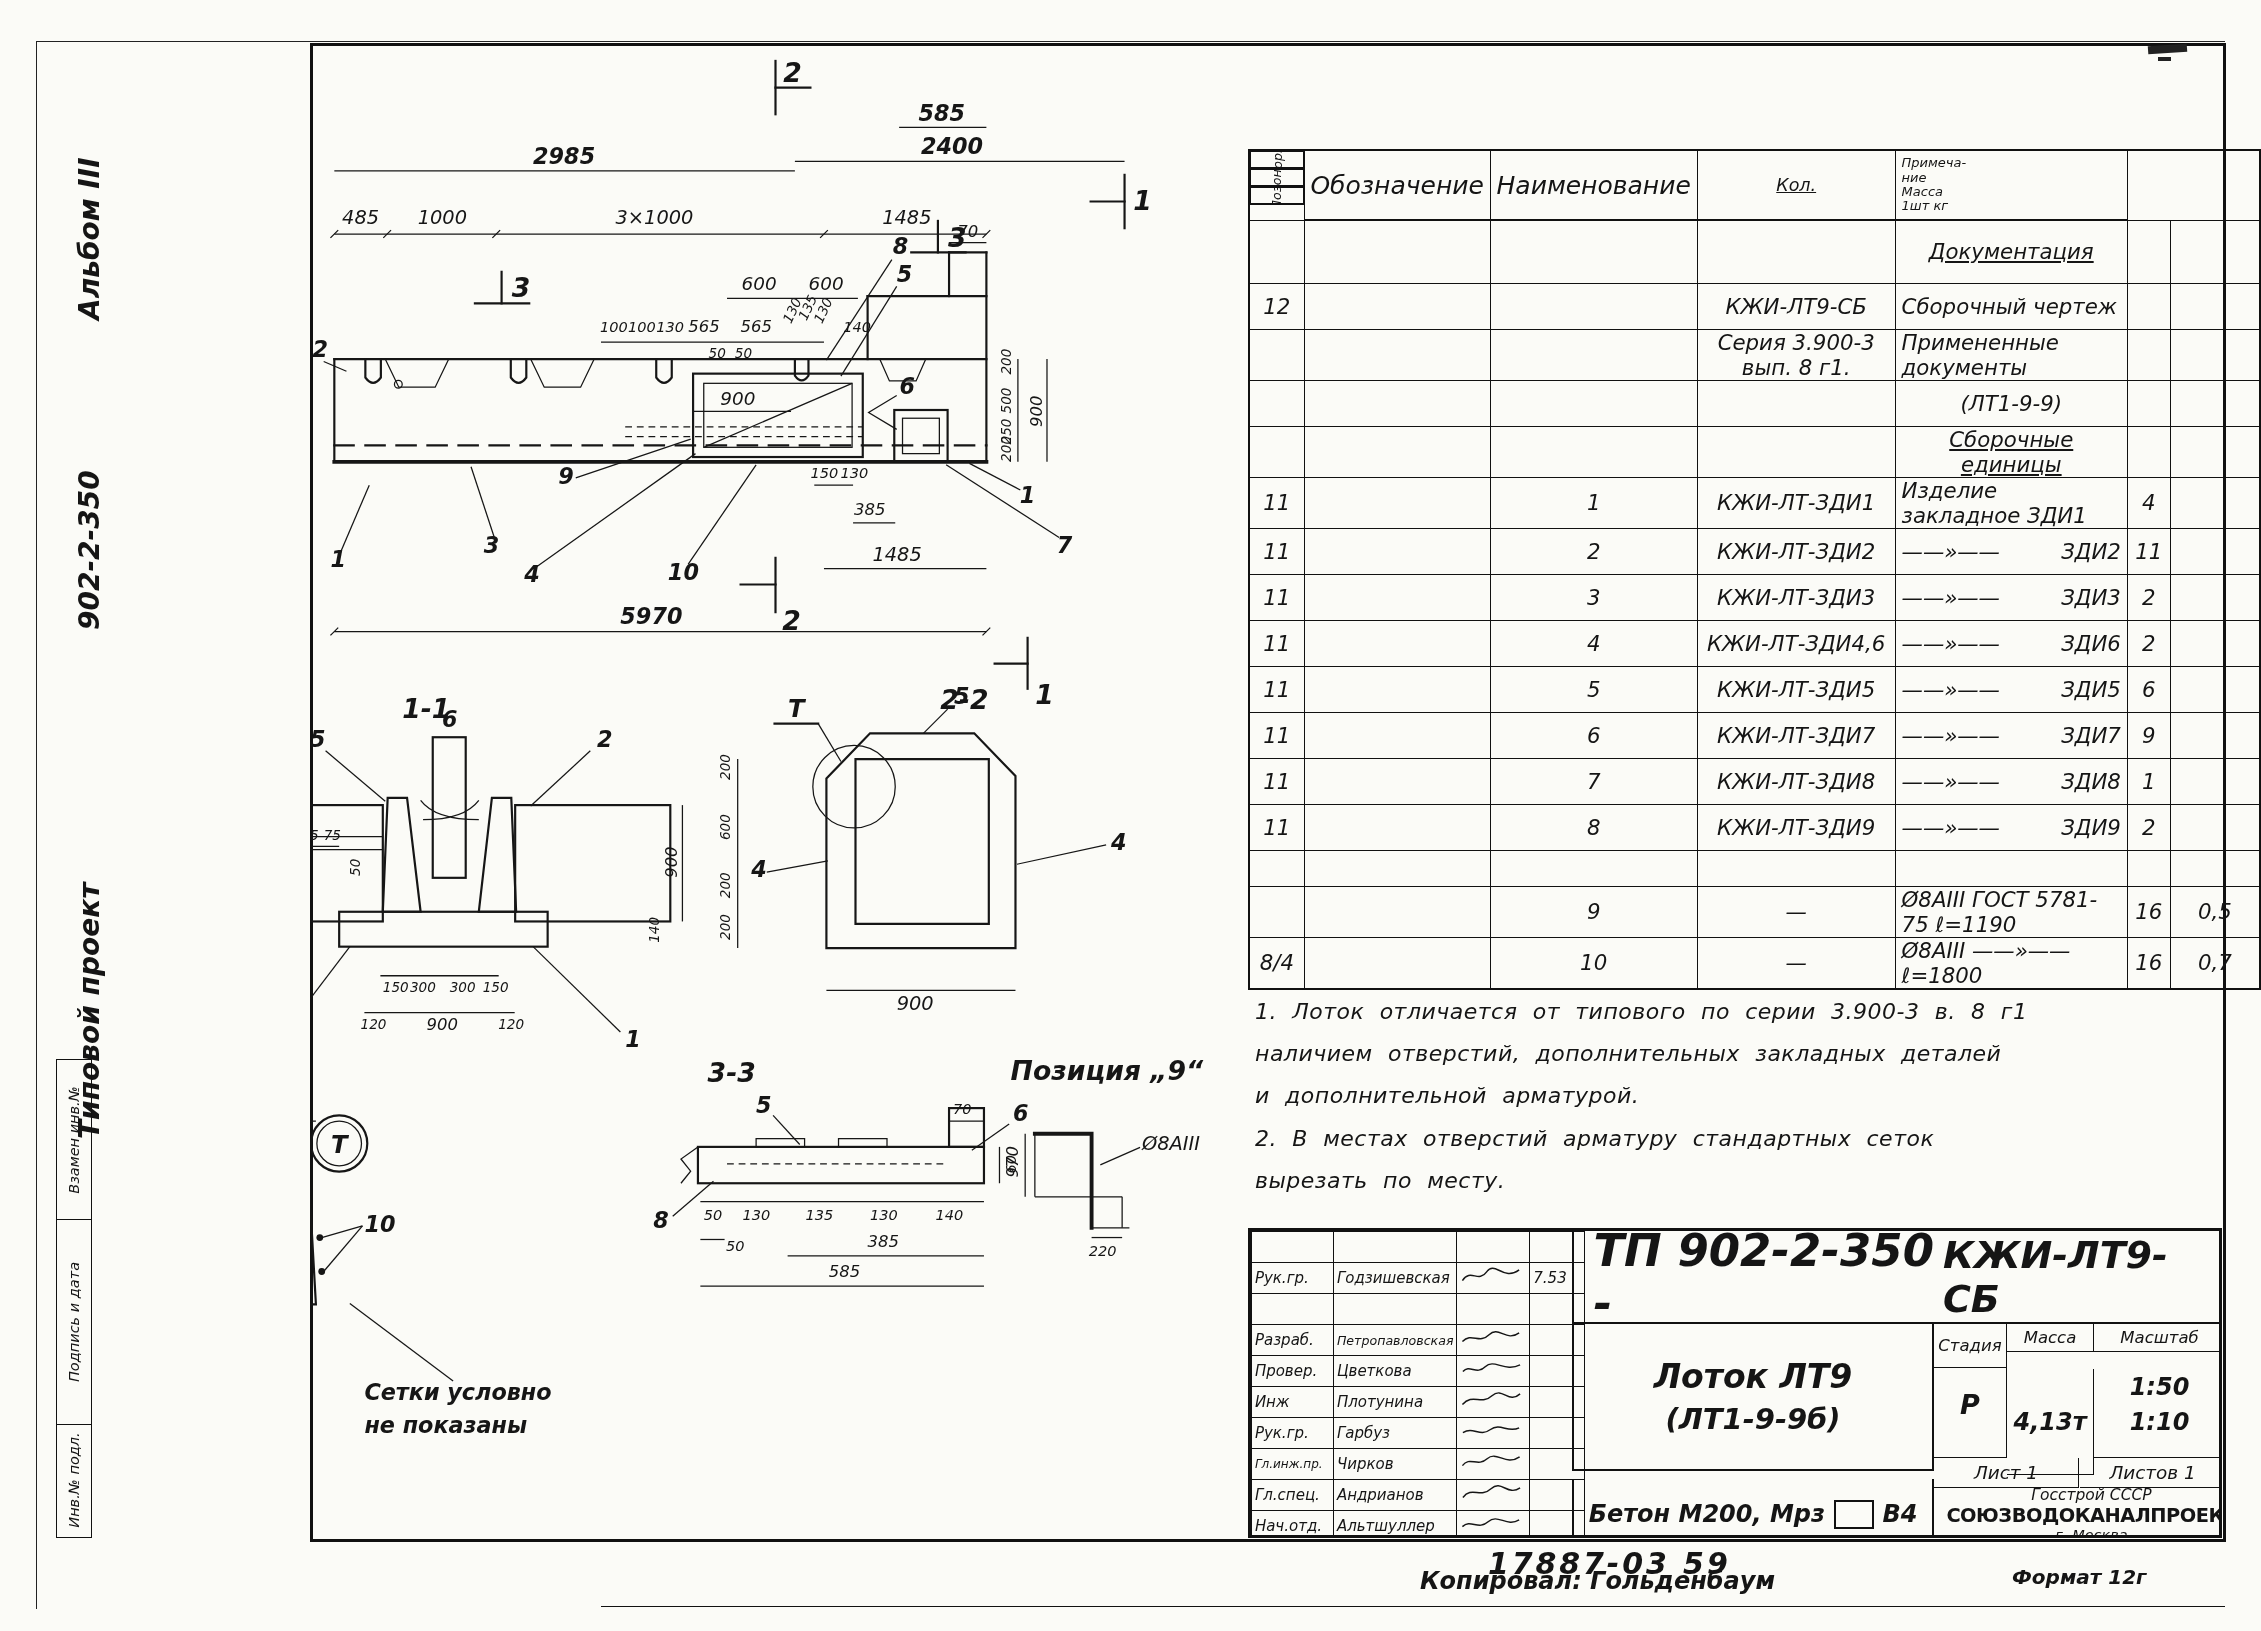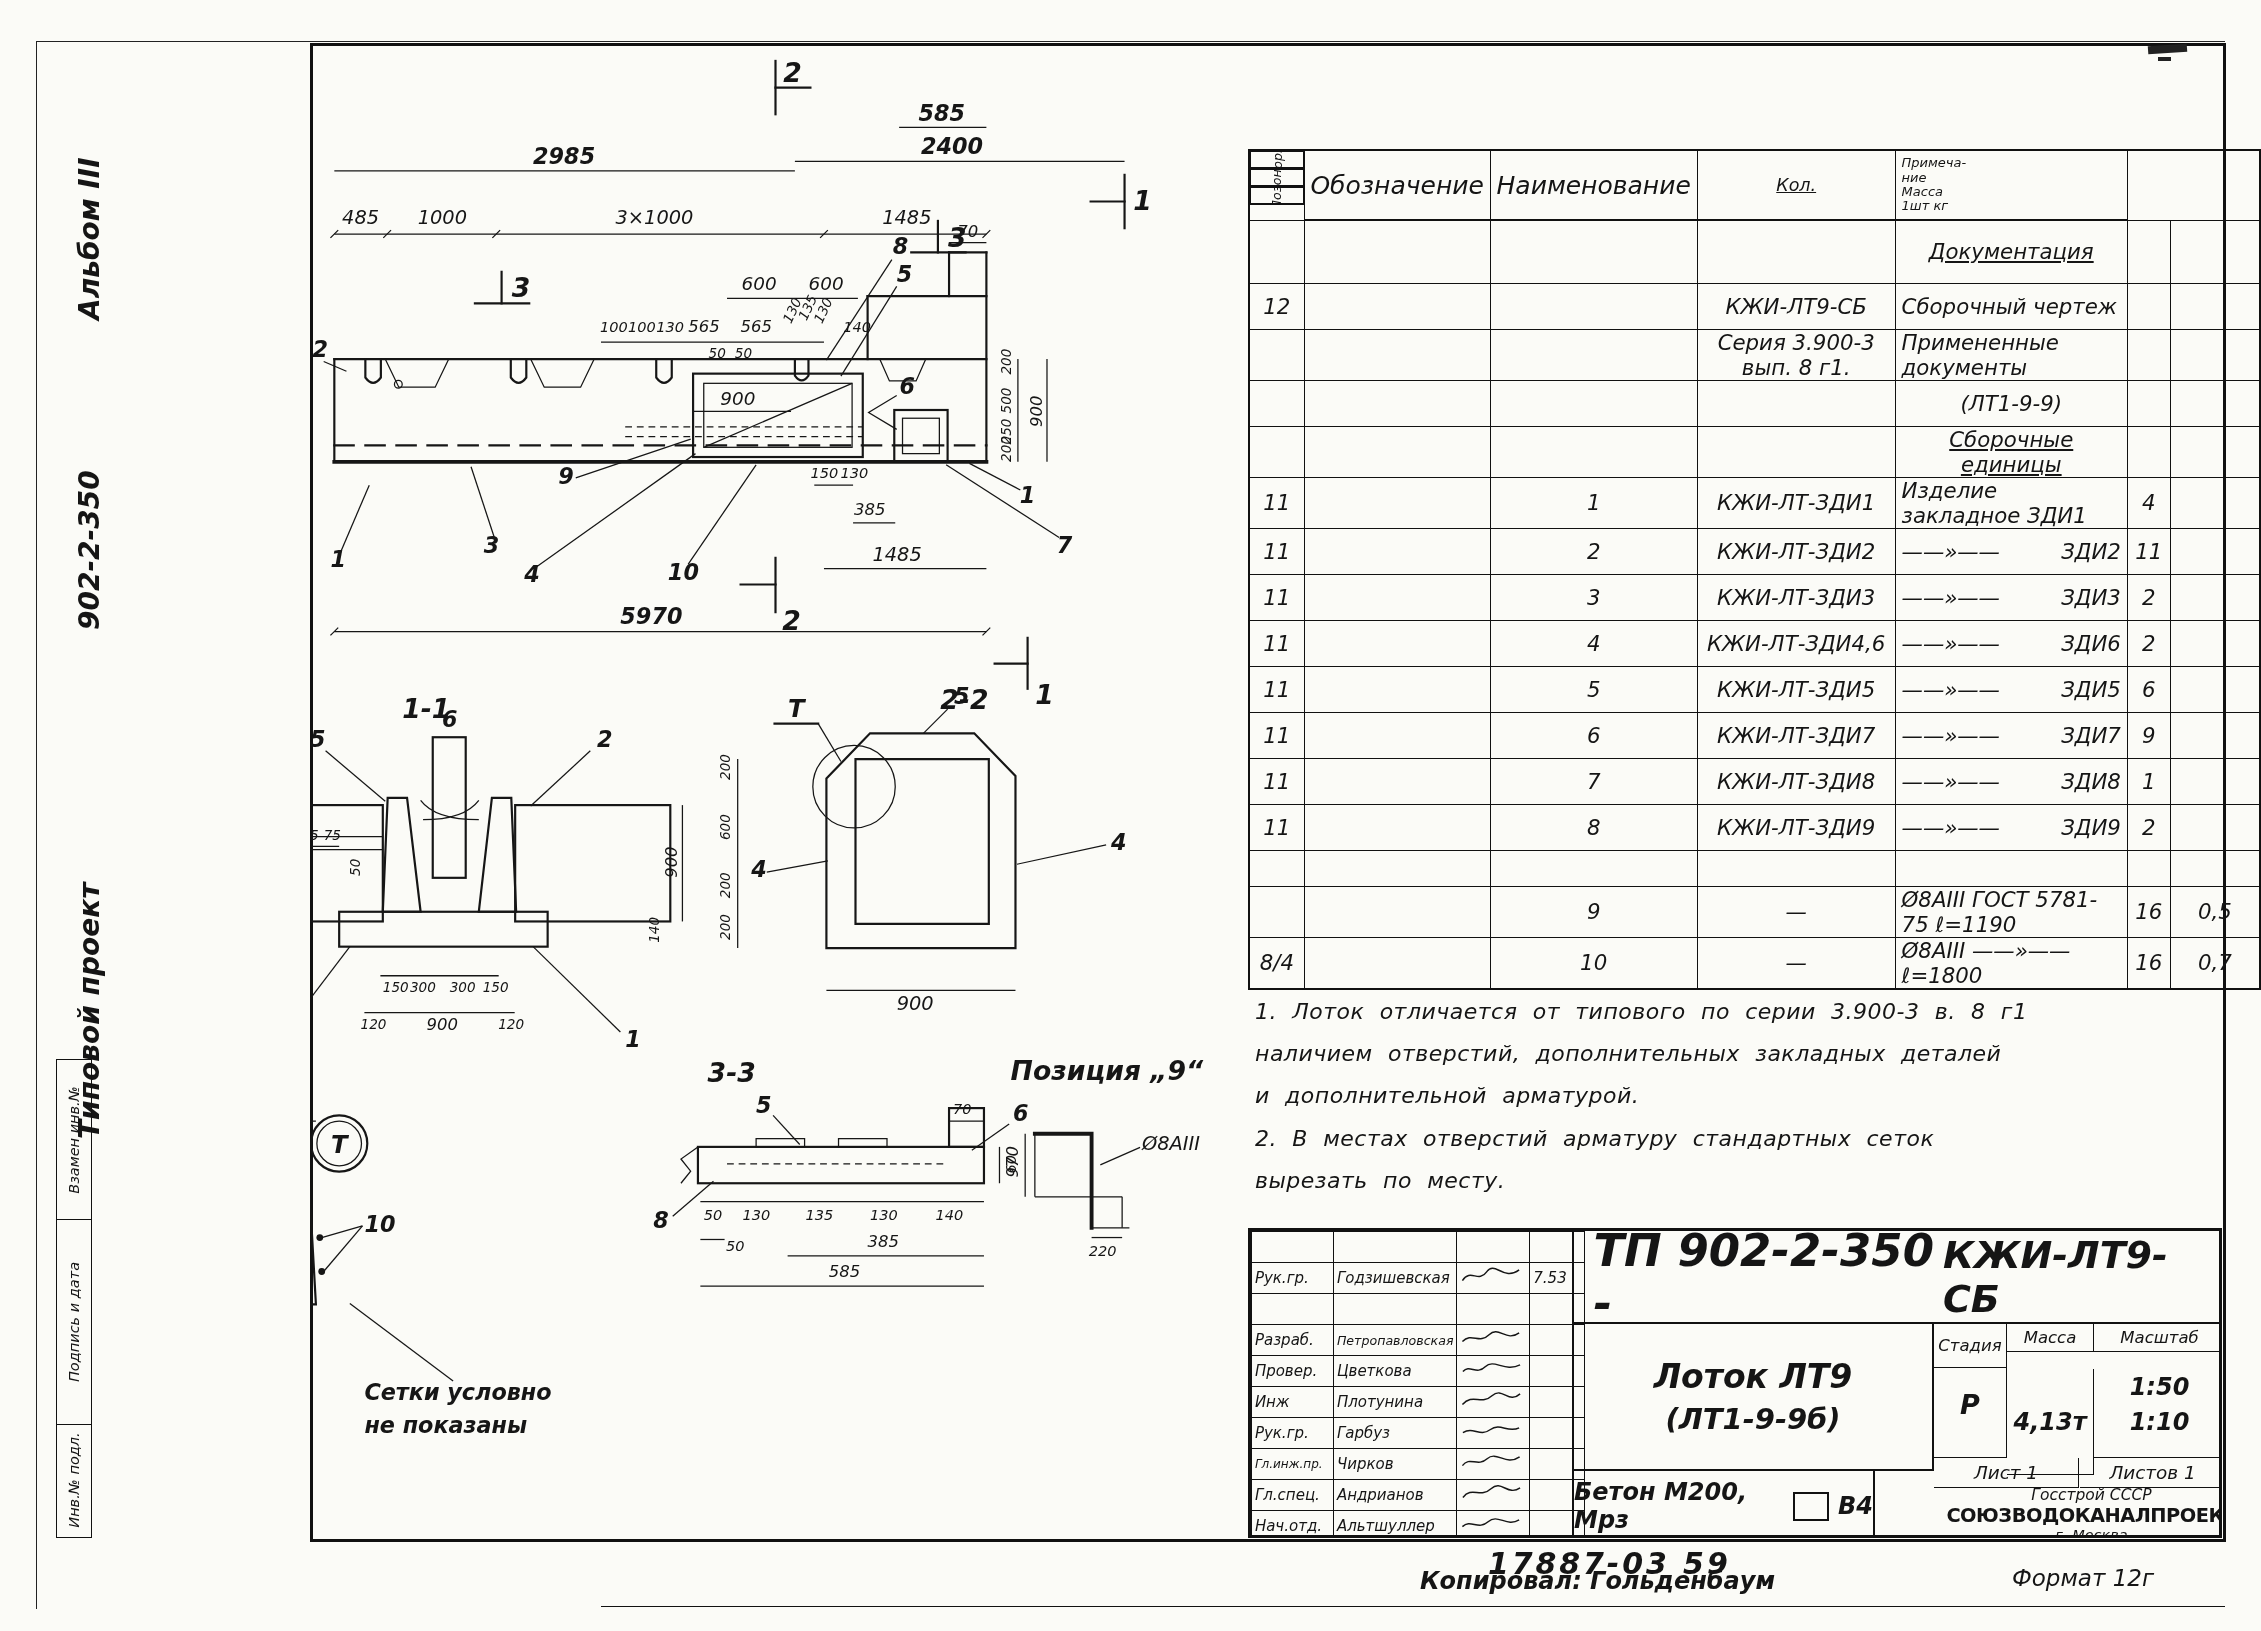--- a/index.html
+++ b/index.html
@@ -53,27 +53,27 @@
   table.sig td{border:1.5px solid #111;height:30px;padding:0 2.9px;font-style:italic;font-size:15px;
        overflow:hidden;white-space:nowrap;}
   .banner{left:321px;top:0;width:653px;height:93px;border-left:2.9px solid #111;border-bottom:2.9px solid #111;
           justify-content:space-between;padding:0 19.4px;}
   .banner .bl{font-size:45px;font-weight:bold;font-style:italic;}
   .banner .br{font-size:38px;font-weight:bold;font-style:italic;}
   .namecell{left:321px;top:93px;width:362px;height:147px;border-left:2.9px solid #111;border-right:2.9px solid #111;
             border-bottom:2.9px solid #111;flex-direction:column;}
   .namecell .n1{font-size:33px;font-weight:bold;font-style:italic;}
   .namecell .n2{font-size:29px;font-weight:bold;font-style:italic;margin-top:6.8px;}
-  .matcell{left:321px;top:240px;width:303px;height:70px;border-left:2.9px solid #111;border-right:2.9px solid #111;
+  .matcell{left:321px;top:248px;width:362px;height:70px;border-left:2.9px solid #111;border-right:2.9px solid #111;
            font-size:24px;font-style:italic;font-weight:bold;gap:8.7px;align-items:center;}
   .matbox{display:inline-block;width:36px;height:25px;border:2.4px solid #111;}
   .g{border-right:1.9px solid #111;border-bottom:1.9px solid #111;font-style:italic;}
   .stamp59{left:1488px;top:1546px;font-size:30px;font-style:italic;font-weight:bold;letter-spacing:2.9px;}
   .copied{left:1420px;top:1567px;font-size:24px;font-style:italic;font-weight:bold;}
-  .fmt{left:2012px;top:1565px;font-size:23px;font-style:italic;font-weight:normal;}
+  .fmt{left:2012px;top:1565px;font-size:20px;font-style:italic;font-weight:bold;}
   .botline{left:601px;top:1606px;width:1624px;height:0;border-top:1.9px solid #111;}
   .smudge1{left:2148px;top:45px;width:39px;height:7.8px;background:#222;transform:rotate(-4deg);}
   .smudge2{left:2158px;top:57px;width:12.6px;height:3.9px;background:#222;}
 </style>
 </head>
 <body>
 
 <div class="page">
 
   <div class="abs edgeL"></div>

